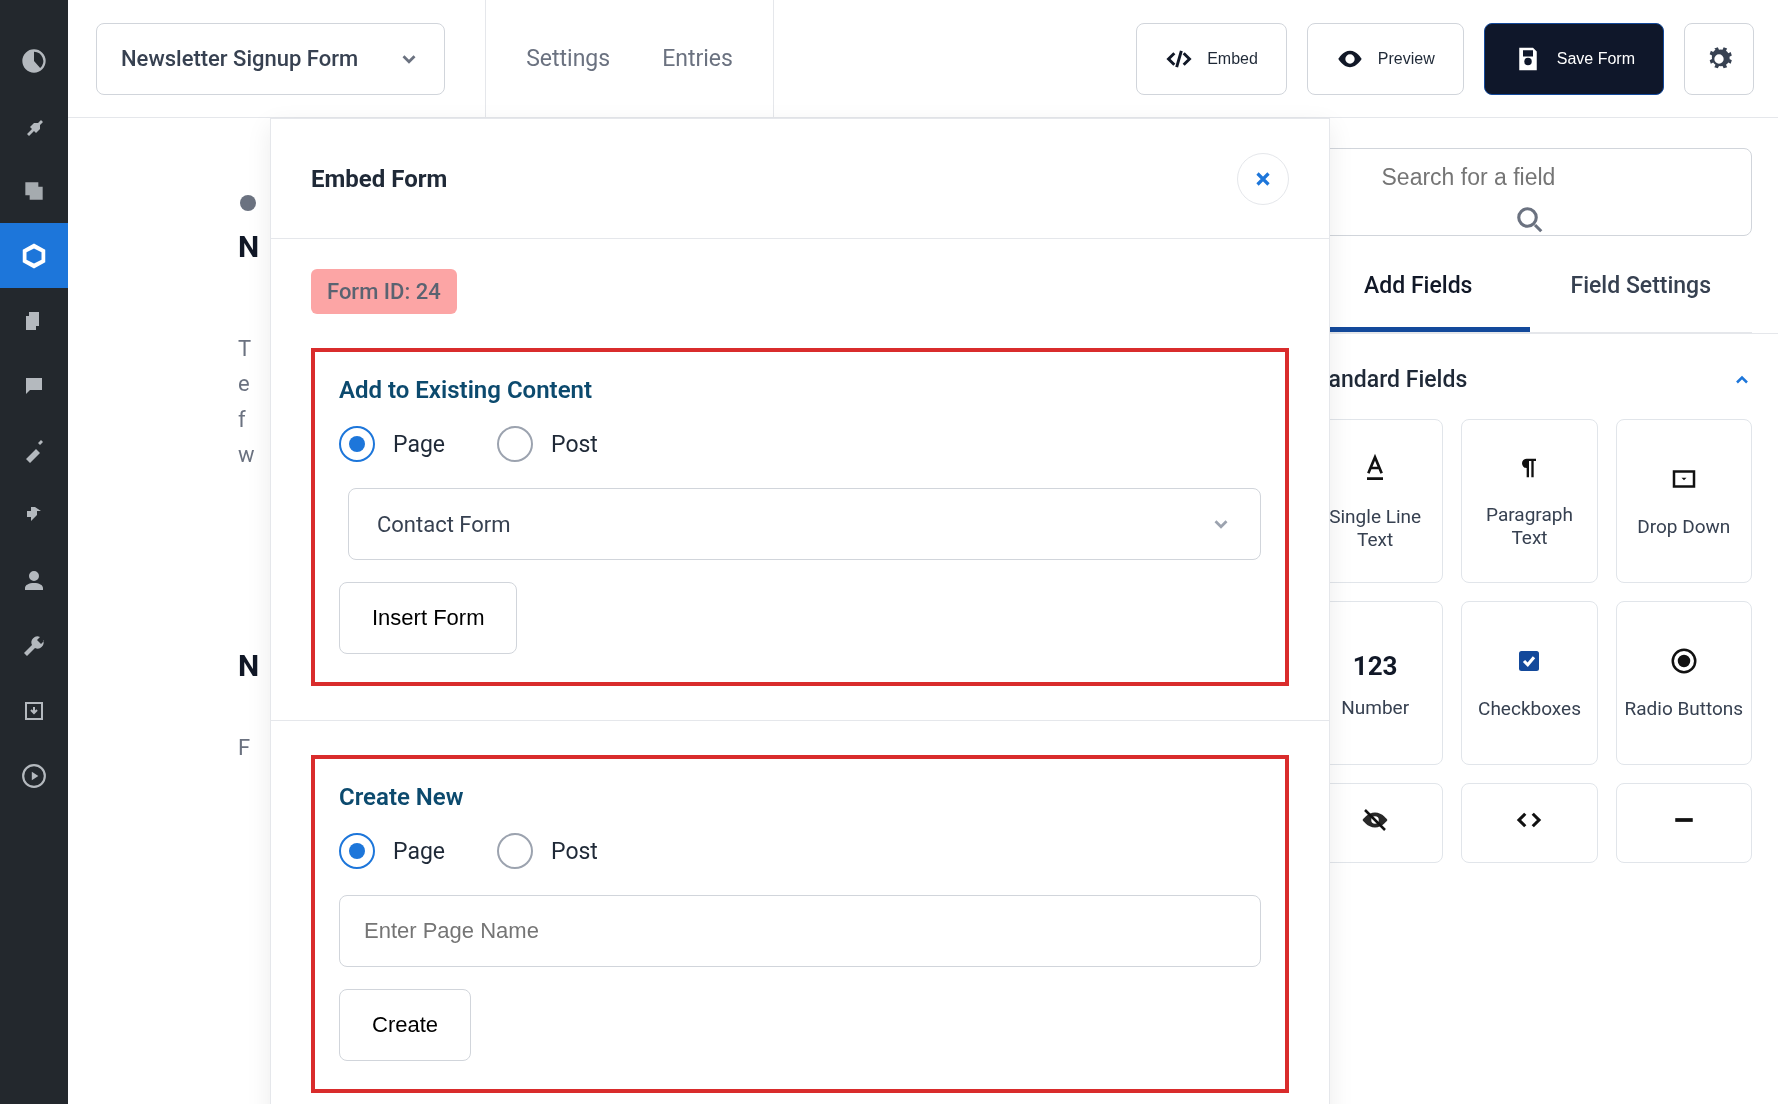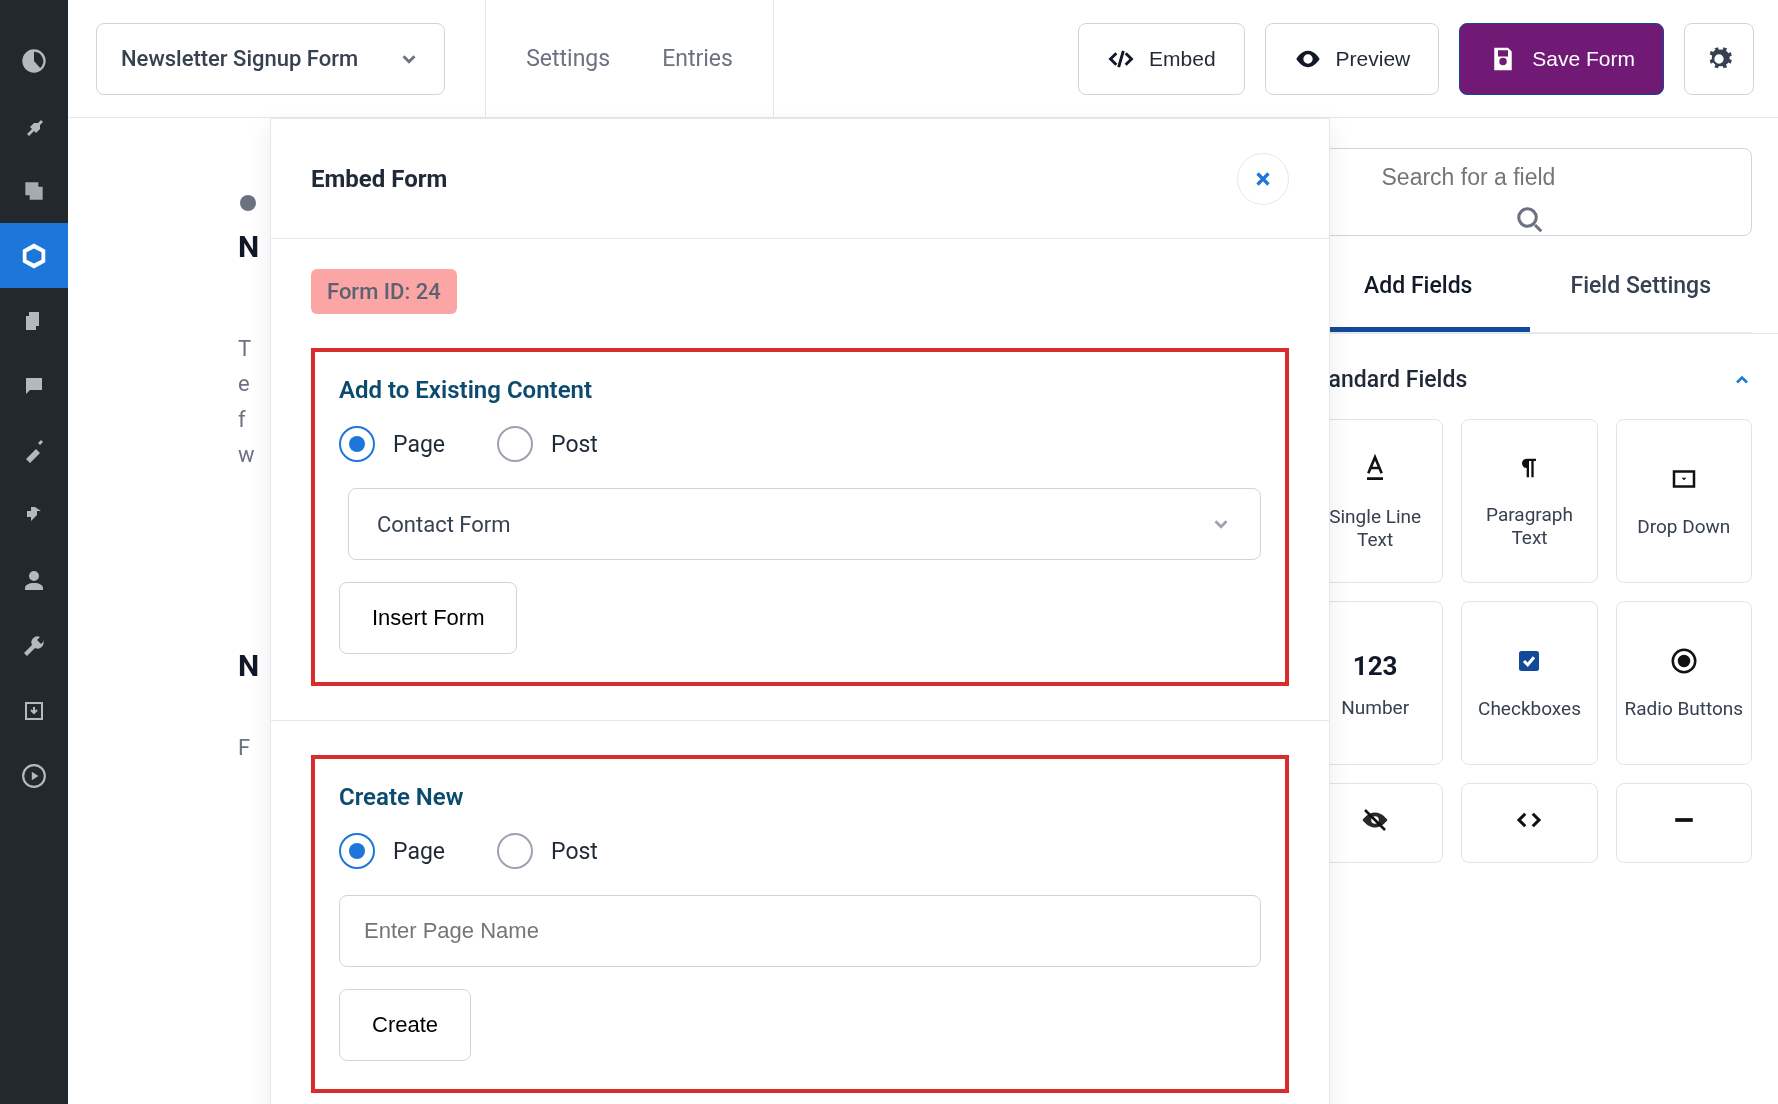--- a/index.html
+++ b/index.html
@@ -15,23 +15,23 @@
 
 .main { flex: 1; display: flex; flex-direction: column; }
 
 
 .toolbar { height: 118px; border-bottom: 1px solid #e5e7eb; display: flex; align-items: center; padding: 0 24px 0 28px; }
 .form-select { height: 72px; border: 1px solid #d1d5db; border-radius: 8px; display: flex; align-items: center; padding: 0 24px; gap: 40px; font-size: 22px; color: #374151; font-weight: 500; cursor: pointer; }
 .vbar { width: 1px; height: 118px; background: #e5e7eb; margin: 0 40px; }
 .tabs { display: flex; gap: 52px; font-size: 23px; color: #6b7280; }
 .tabs .tab { cursor: pointer; }
 .spacer { flex: 1; }
-.btn { height: 72px; border-radius: 8px; border: 1px solid #d1d5db; background: #fff; display: inline-flex; align-items: center; gap: 14px; padding: 0 28px; font-size: 21px; font-weight: 500; color: #1f2937; cursor: pointer; }
+.btn { height: 72px; border-radius: 8px; border: 1px solid #d1d5db; background: #fff; display: inline-flex; align-items: center; gap: 14px; padding: 0 28px; font-size: 16px; font-weight: 500; color: #1f2937; cursor: pointer; }
 .btn + .btn { margin-left: 20px; }
-.btn.primary { background: #701a75; color: #fff; border-color: #13499b; }
+.btn.primary { background: #0f172a; color: #fff; border-color: #13499b; }
 .btn.iconbtn { padding: 0 20px; }
 
 
 .body { flex: 1; display: flex; position: relative; }
 .canvas-back { flex: 1; position: relative; padding: 40px 0 0 170px; }
 .bgtext { color: #6b7280; font-size: 22px; line-height: 1.6; }
 .bgtext .n { font-weight: 700; font-size: 30px; color: #111827; }
 
 
 .right-panel { width: 498px; border-left: 1px solid #e5e7eb; display: flex; flex-direction: column; padding: 30px 26px 0; }

